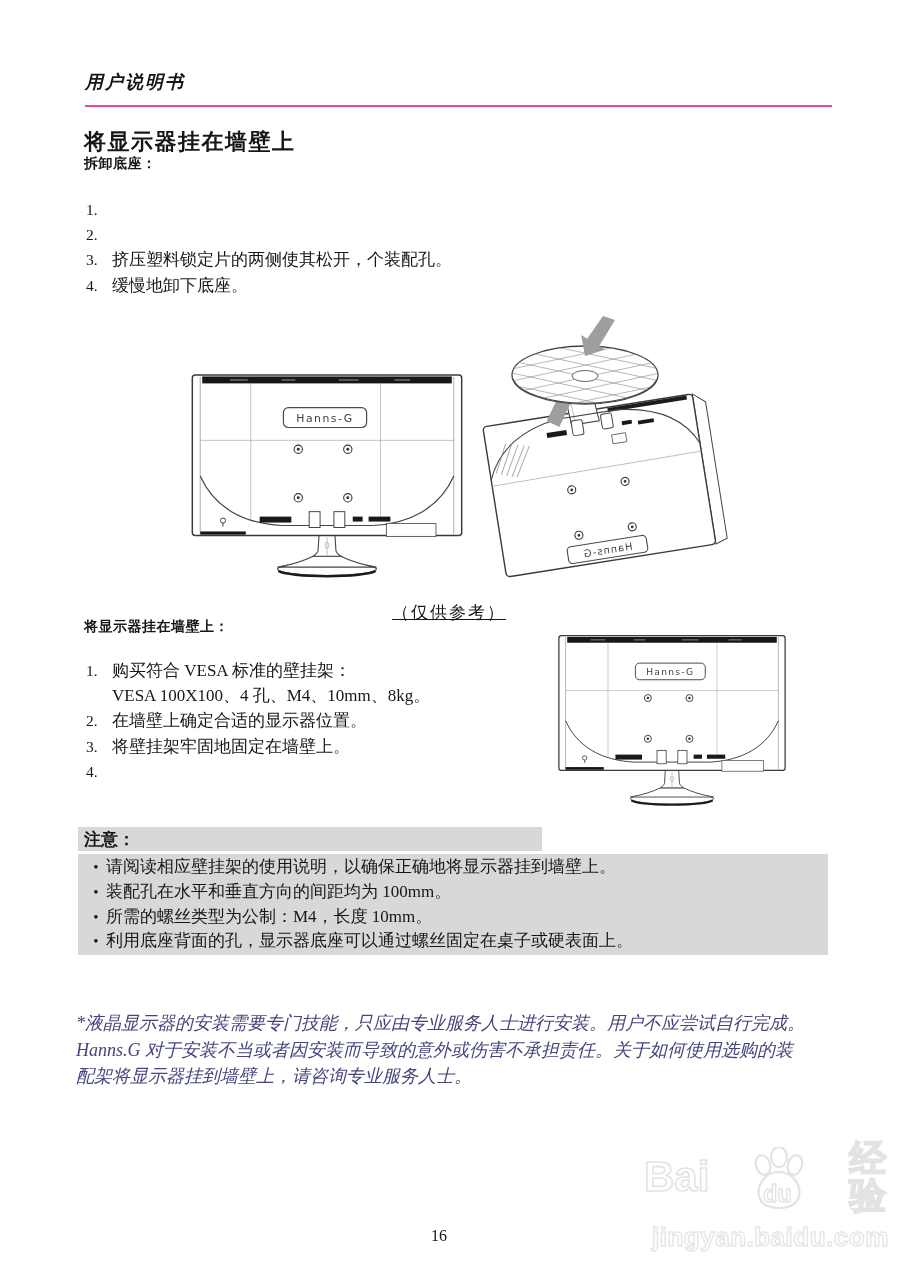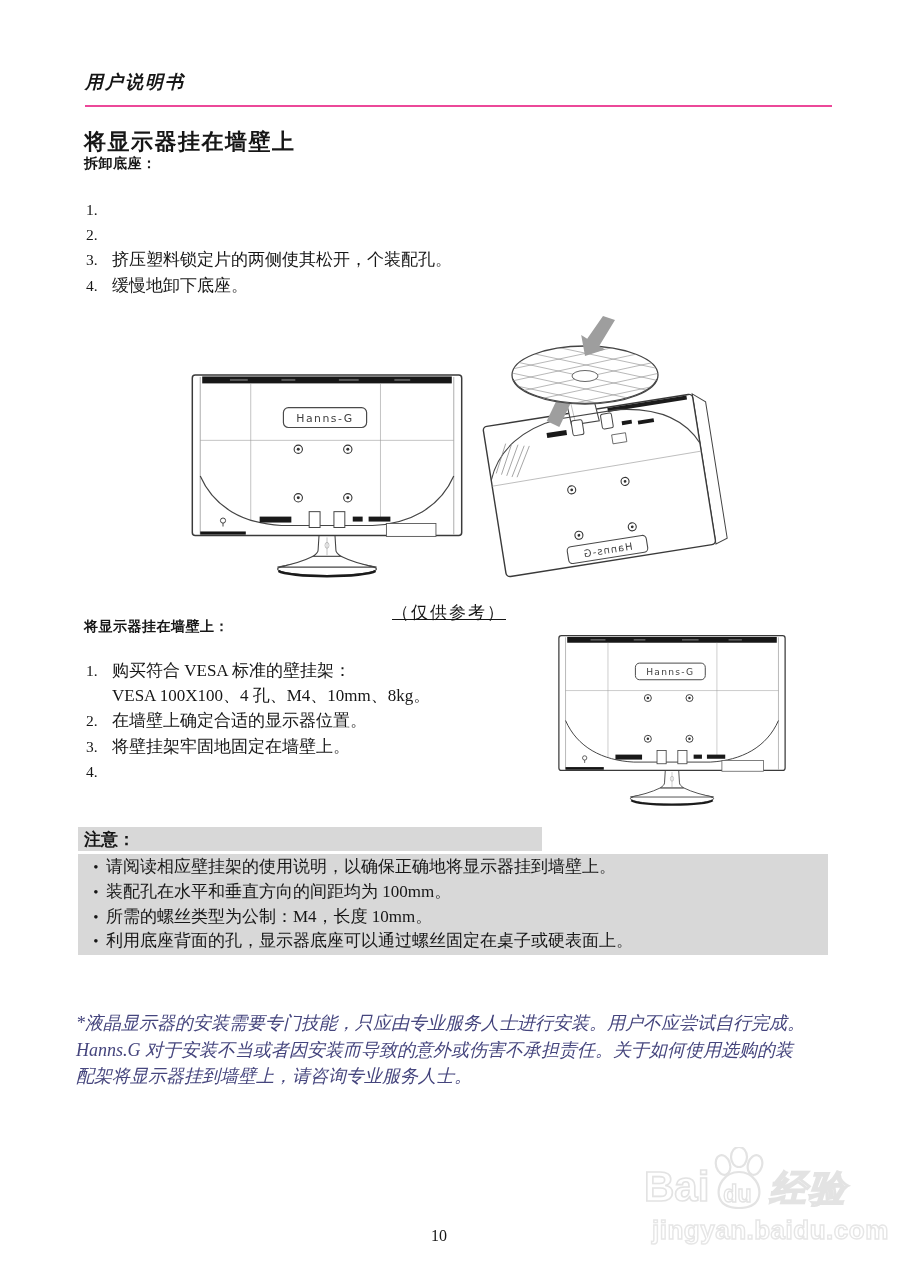--- a/index.html
+++ b/index.html
@@ -47,27 +47,27 @@
   .bullet-text{flex:1;}
 
   
   .disclaimer{
     position:absolute;left:76px;top:970px;width:775px;
     font-size:18px;line-height:26.5px;font-style:italic;white-space:pre-line;margin-top:40px;
   }
 
   
   .watermark{position:absolute;left:644px;top:1146px;font-family:"Liberation Sans","DejaVu Sans",sans-serif;}
-  .wm-row1{display:flex;align-items:flex-end;height:62px;}
+  .wm-row1{display:flex;align-items:center;height:62px;gap:40px;}
   .wm-text{color:#ffffff;-webkit-text-stroke:1.6px #e3e3e3;font-weight:bold;line-height:1;}
   .wm-bai{font-size:42px;}
   .wm-paw{position:relative;width:58px;height:62px;margin:0 1px -1px 1px;}
   .wm-du{position:absolute;bottom:3px;left:13px;font-size:23px;-webkit-text-stroke:1.3px #e3e3e3;}
-  .wm-suffix{font-size:37px;letter-spacing:2px;margin-bottom:1px;font-style:italic;}
-  .wm-url{font-size:26px;letter-spacing:.5px;margin-top:9px;padding-left:8px;-webkit-text-stroke:1.4px #e6e6e6;}
+  .wm-suffix{font-size:37px;letter-spacing:2px;margin-bottom:1px;}
+  .wm-url{font-size:26px;letter-spacing:.5px;margin-top:16px;padding-left:8px;-webkit-text-stroke:1.4px #e6e6e6;}
 
   .page-number{position:absolute;left:0;top:1227px;width:878px;text-align:center;font-size:16px;}
 
   svg text{font-family:"DejaVu Sans","Liberation Sans",sans-serif;}
 </style>
 </head>
 <body>
 
 <div class="page">
 
@@ -283,15 +283,15 @@
             <path d="M29,25 C14,25 7,39 9,49 C11,58 19,61 29,61 C39,61 47,58 49,49 C51,39 44,25 29,25 Z"></path>
           </g>
         </svg>
         <span class="wm-text wm-du">du</span>
       </span>
       <span class="wm-text wm-suffix">经验</span>
     </div>
     <div class="wm-text wm-url">jingyan.baidu.com</div>
   </div>
 
-  <div class="page-number">10</div>
+  <div class="page-number">16</div>
 
 </div>
 
 </body></html>

